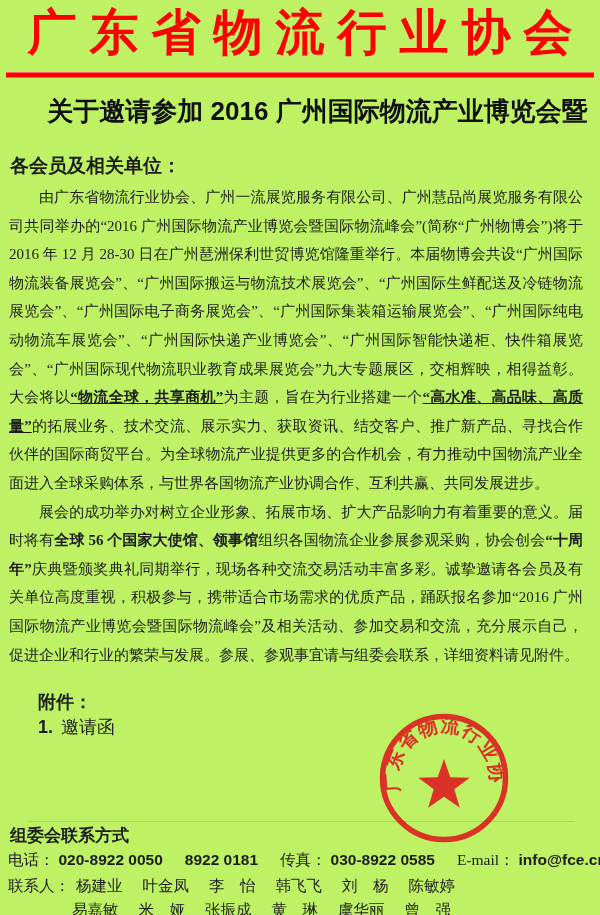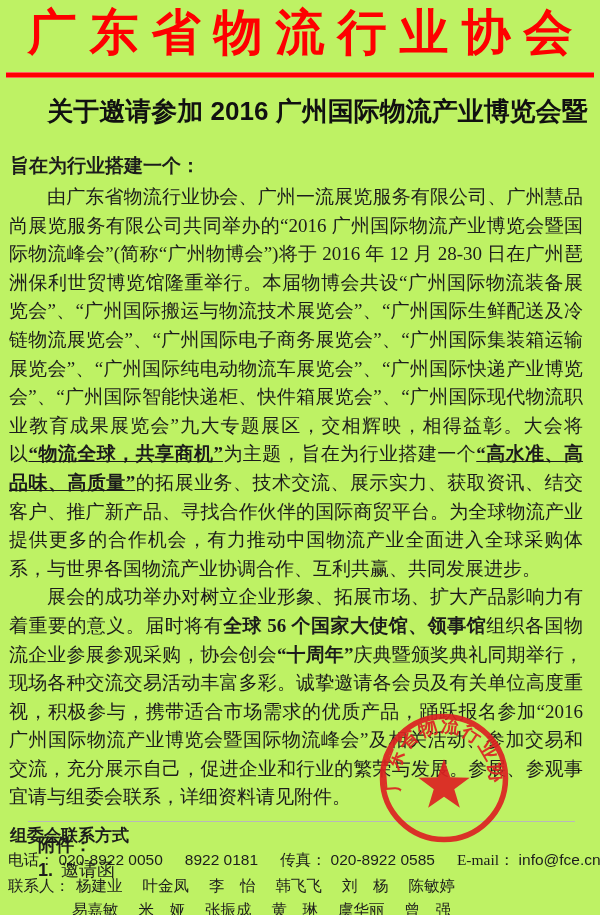--- a/index.html
+++ b/index.html
@@ -42,21 +42,21 @@
   
   .salutation{
     margin:24px 17px 4px 10px;
     font-family:"Liberation Sans","DejaVu Sans",sans-serif;
     font-weight:bold;
     font-size:19px;
     line-height:27px;
   }
   .body-para{
     margin:0 17px 0 9px;
-    font-size:19px;
+    font-size:15px;
     line-height:28.6px;
     text-align:justify;
     text-indent:2em;
     font-family:Liberation Serif, serif;
   }
   .seg-bold{font-weight:bold;margin-top:14px;}
   .seg-bold-underline{font-weight:bold;text-decoration:underline;}
   
   .attachments{margin:20px 0 0 38px;}
   .attachments-label{
@@ -107,21 +107,21 @@
   }
   .contact-row{
     position:absolute;
     left:8px;top:850px;
     font-size:15.5px;
     white-space:nowrap;
   }
   .contact-row .lbl{margin-right:4px;}
   .contact-row .val{
     font-family:"Liberation Sans","DejaVu Sans",sans-serif;
-    font-weight:normal;
+    font-weight:bold;
   }
   .contact-row .gap{display:inline-block;width:22px;}
   .names-row{
     position:absolute;
     left:8px;
     font-size:15.5px;
     white-space:nowrap;
   }
   .names-row.r1{top:876px;}
   .names-row.r2{top:900px;padding-left:64px;}
@@ -133,21 +133,21 @@
 
 <div class="page">
 
   <div class="org-header">广东省物流行业协会</div>
   <div class="red-rule"></div>
 
   <div class="doc-title">
     <div>关于邀请参加 2016 广州国际物流产业博览会暨</div>
   </div>
 
-  <div class="salutation">旨在为行业搭建一个：</div>
+  <div class="salutation">各会员及相关单位：</div>
 
   <p class="body-para"><span>由广东省物流行业协会、广州一流展览服务有限公司、广州慧品尚展览服务有限公司共同举办的“2016 广州国际物流产业博览会暨国际物流峰会”(简称“广州物博会”)将于 2016 年 12 月 28-30 日在广州琶洲保利世贸博览馆隆重举行。本届物博会共设“广州国际物流装备展览会”、“广州国际搬运与物流技术展览会”、“广州国际生鲜配送及冷链物流展览会”、“广州国际电子商务展览会”、“广州国际集装箱运输展览会”、“广州国际纯电动物流车展览会”、“广州国际快递产业博览会”、“广州国际智能快递柜、快件箱展览会”、“广州国际现代物流职业教育成果展览会”九大专题展区，交相辉映，相得益彰。大会将以</span><span class="seg-bold-underline">“物流全球，共享商机”</span><span>为主题，旨在为行业搭建一个</span><span class="seg-bold-underline">“高水准、高品味、高质量”</span><span>的拓展业务、技术交流、展示实力、获取资讯、结交客户、推广新产品、寻找合作伙伴的国际商贸平台。为全球物流产业提供更多的合作机会，有力推动中国物流产业全面进入全球采购体系，与世界各国物流产业协调合作、互利共赢、共同发展进步。</span></p>
 
   <p class="body-para"><span>展会的成功举办对树立企业形象、拓展市场、扩大产品影响力有着重要的意义。届时将有</span><span class="seg-bold">全球 56 个国家大使馆、领事馆</span><span>组织各国物流企业参展参观采购，协会创会</span><span class="seg-bold">“十周年”</span><span>庆典暨颁奖典礼同期举行，现场各种交流交易活动丰富多彩。诚挚邀请各会员及有关单位高度重视，积极参与，携带适合市场需求的优质产品，踊跃报名参加“2016 广州国际物流产业博览会暨国际物流峰会”及相关活动、参加交易和交流，充分展示自己，促进企业和行业的繁荣与发展。参展、参观事宜请与组委会联系，详细资料请见附件。</span></p>
 
   <div class="attachments">
     <div class="attachments-label">附件：</div>
     <div class="attachment-item"><span class="num">1.</span><span>邀请函</span></div>
 
   </div>
@@ -161,21 +161,21 @@
       <textPath href="#sealArc" startOffset="1%">广东省物流行业协会</textPath>
     </text>
     <polygon transform="translate(0,8)" points="0,-27 6.35,-8.74 25.68,-8.34 10.27,3.34 15.87,21.84 0,10.8 -15.87,21.84 -10.27,3.34 -25.68,-8.34 -6.35,-8.74" fill="#dd2222"></polygon>
   </svg>
 
 
   <div class="footer-divider"></div>
   <div class="footer-title">组委会联系方式</div>
 
   <div class="contact-row">
-    <span class="lbl">电话：</span><span class="val">020-8922 0050</span><span class="gap"></span><span class="val">8922 0181</span><span class="gap"></span><span class="lbl">传真：</span><span class="val">020-8922 0585</span><span class="gap"></span><span class="lbl">E-mail：</span><span class="val">info@fce.cn</span>
+    <span class="lbl">电话：</span><span class="val">020-8922 0050</span><span class="gap"></span><span class="val">8922 0181</span><span class="gap"></span><span class="lbl">传真：</span><span class="val">030-8922 0585</span><span class="gap"></span><span class="lbl">E-mail：</span><span class="val">info@fce.cn</span>
   </div>
 
   <div class="names-row r1">
     <span class="lbl">联系人：</span><span class="name">杨建业</span><span class="name">叶金凤</span><span class="name">李　怡</span><span class="name">韩飞飞</span><span class="name">刘　杨</span><span class="name">陈敏婷</span>
   </div>
 
   <div class="names-row r2">
     <span class="name">易嘉敏</span><span class="name">米　娅</span><span class="name">张振成</span><span class="name">黄　琳</span><span class="name">虞华丽</span><span class="name">曾　强</span>
   </div>
 

